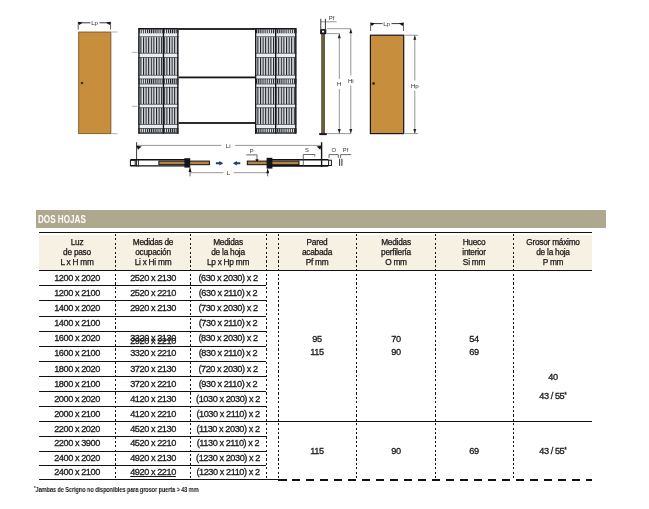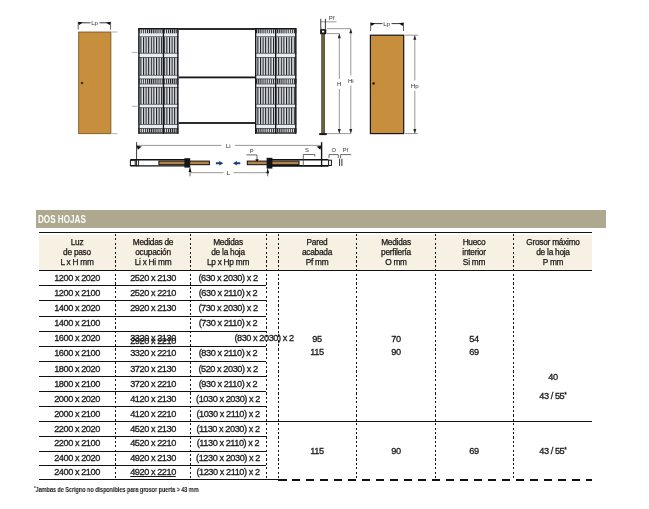--- a/index.html
+++ b/index.html
@@ -319,33 +319,33 @@
 <div class="hline" style="left:39px;top:315.6px;width:226.5px;border-top-width:1.15px;"></div>
 
 <div class="ct body-num" style="left:77px;top:323.1px;">1400 x 2100</div>
 <div class="ct body-num" style="left:152.5px;top:341px;">2920 x 2210</div>
 <div class="ct body-num" style="left:227.7px;top:323.1px;">(730 x 2110) x 2</div>
 
 <div class="hline" style="left:39px;top:330.7px;width:226.5px;border-top-width:1.15px;"></div>
 
 <div class="ct body-num" style="left:77px;top:338.2px;">1600 x 2020</div>
 <div class="ct body-num" style="left:152.5px;top:338.2px;">3320 x 2130</div>
-<div class="ct body-num" style="left:227.7px;top:338.2px;margin-left:36px;">(830 x 2030) x 2</div>
+<div class="ct body-num" style="left:227.7px;top:338.2px;">(830 x 2030) x 2</div>
 
 <div class="hline" style="left:39px;top:345.8px;width:226.5px;border-top-width:1.15px;"></div>
 
 <div class="ct body-num" style="left:77px;top:353.4px;">1600 x 2100</div>
 <div class="ct body-num" style="left:152.5px;top:353.4px;">3320 x 2210</div>
 <div class="ct body-num" style="left:227.7px;top:353.4px;">(830 x 2110) x 2</div>
 
 <div class="hline" style="left:39px;top:360.9px;width:226.5px;border-top-width:1.15px;"></div>
 
 <div class="ct body-num" style="left:77px;top:368.5px;">1800 x 2020</div>
 <div class="ct body-num" style="left:152.5px;top:368.5px;">3720 x 2130</div>
-<div class="ct body-num" style="left:227.7px;top:368.5px;">(520 x 2030) x 2</div>
+<div class="ct body-num" style="left:227.7px;top:368.5px;">(720 x 2030) x 2</div>
 
 <div class="hline" style="left:39px;top:376.0px;width:226.5px;border-top-width:1.15px;"></div>
 
 <div class="ct body-num" style="left:77px;top:383.6px;">1800 x 2100</div>
 <div class="ct body-num" style="left:152.5px;top:383.6px;">3720 x 2210</div>
 <div class="ct body-num" style="left:227.7px;top:383.6px;">(930 x 2110) x 2</div>
 
 <div class="hline" style="left:39px;top:391.2px;width:226.5px;border-top-width:1.15px;"></div>
 
 <div class="ct body-num" style="left:77px;top:398.7px;">2000 x 2020</div>
@@ -357,21 +357,21 @@
 <div class="ct body-num" style="left:77px;top:413.8px;text-align:right;">2000 x 2100</div>
 <div class="ct body-num" style="left:152.5px;top:413.8px;">4120 x 2210</div>
 <div class="ct body-num" style="left:227.7px;top:413.8px;">(1030 x 2110) x 2</div>
 
 <div class="ct body-num" style="left:77px;top:428.7px;">2200 x 2020</div>
 <div class="ct body-num" style="left:152.5px;top:428.7px;">4520 x 2130</div>
 <div class="ct body-num" style="left:227.7px;top:428.7px;">(1130 x 2030) x 2</div>
 
 <div class="hline" style="left:39px;top:436.0px;width:226.5px;border-top-width:1.15px;"></div>
 
-<div class="ct body-num" style="left:77px;top:443.3px;">2200 x 2100</div>
+<div class="ct body-num" style="left:77px;top:443.3px;">2200 x 3900</div>
 <div class="ct body-num" style="left:152.5px;top:443.3px;">4520 x 2210</div>
 <div class="ct body-num" style="left:227.7px;top:443.3px;">(1130 x 2110) x 2</div>
 
 <div class="hline" style="left:39px;top:450.6px;width:226.5px;border-top-width:1.15px;"></div>
 
 <div class="ct body-num" style="left:77px;top:457.8px;">2400 x 2020</div>
 <div class="ct body-num" style="left:152.5px;top:457.8px;">4920 x 2130</div>
 <div class="ct body-num" style="left:227.7px;top:457.8px;">(1230 x 2030) x 2</div>
 
 <div class="hline" style="left:39px;top:465.1px;width:226.5px;border-top-width:1.15px;"></div>

